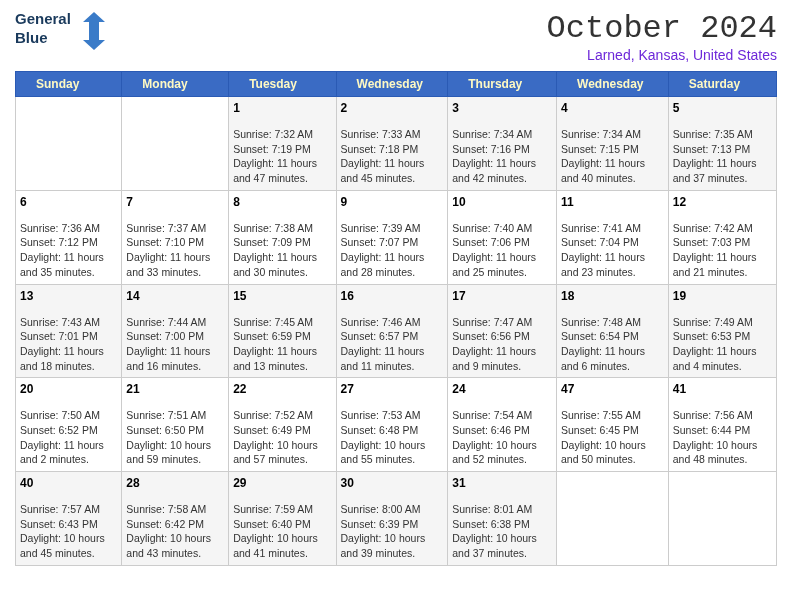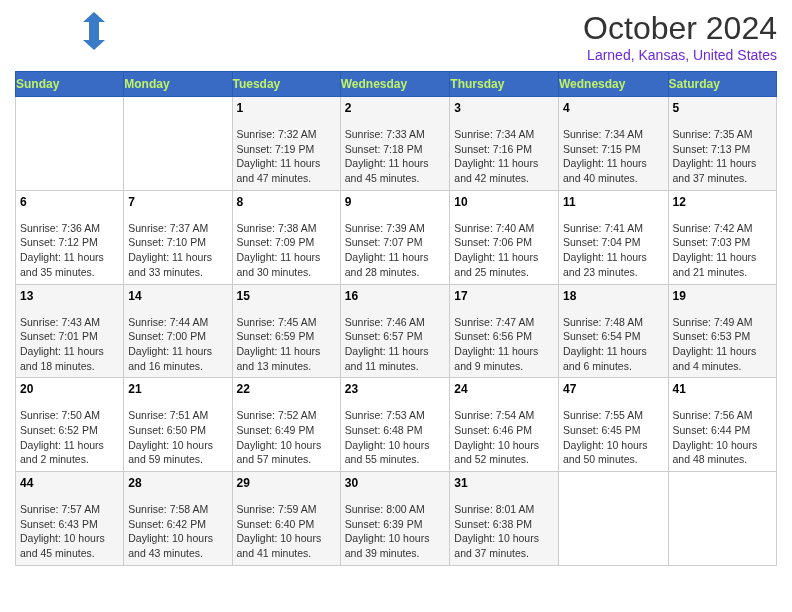--- a/index.html
+++ b/index.html
@@ -21,34 +21,35 @@
       align-items: center;
       gap: 4px;
     }
     .title-block {
       text-align: right;
     }
     .month-title {
       font-size: 32px;
       color: #333;
       font-weight: normal;
+      font-family: Liberation Mono, monospace;
     }
     .location {
       font-size: 14px;
       color: #6d28d9;
     }
     table {
       width: 100%;
       border-collapse: collapse;
       font-size: 11px;
     }
     thead th {
       background: #3a6bc4;
-      color: #bef264;
-      padding: 5px 0;
+      color: #fef9c3;
+      padding: 5px 20px;
       text-align: left;
       font-size: 12px;
       font-weight: bold;
       border: 1px solid #2a5ab4;
     }
     tbody td {
       border: 1px solid #ccc;
       padding: 4px 4px;
       vertical-align: top;
       height: 78px;
@@ -72,20 +73,24 @@
     }
     .empty-cell {
       background: #fff !important;
     }
   </style>
 </head>
 <body>
 
 <div class="header">
   <div class="logo">
+  <div class="logo-text-block">
+    <span>General</span><br>
+    <span>Blue</span>
+  </div>
   <div class="logo-arrow">
     <svg width="22" height="38" viewBox="0 0 22 38" xmlns="http://www.w3.org/2000/svg">
       <polygon points="11,0 22,10 16,10 16,28 22,28 11,38 0,28 6,28 6,10 0,10" fill="#3a7bc8"></polygon>
     </svg>
   </div>
 </div>
   <div class="title-block">
     <div class="month-title">October 2024</div>
     <div class="location">Larned, Kansas, United States</div>
   </div>
@@ -195,39 +200,39 @@
         </td>
         <td>
           <span class="day-number">21</span>
           <div class="day-info">Sunrise: 7:51 AM<br>Sunset: 6:50 PM<br>Daylight: 10 hours and 59 minutes.</div>
         </td>
         <td>
           <span class="day-number">22</span>
           <div class="day-info">Sunrise: 7:52 AM<br>Sunset: 6:49 PM<br>Daylight: 10 hours and 57 minutes.</div>
         </td>
         <td>
-          <span class="day-number">23</span>
+          <span class="day-number">27</span>
           <div class="day-info">Sunrise: 7:53 AM<br>Sunset: 6:48 PM<br>Daylight: 10 hours and 55 minutes.</div>
         </td>
         <td>
           <span class="day-number">24</span>
           <div class="day-info">Sunrise: 7:54 AM<br>Sunset: 6:46 PM<br>Daylight: 10 hours and 52 minutes.</div>
         </td>
         <td>
           <span class="day-number">47</span>
           <div class="day-info">Sunrise: 7:55 AM<br>Sunset: 6:45 PM<br>Daylight: 10 hours and 50 minutes.</div>
         </td>
         <td>
           <span class="day-number">41</span>
           <div class="day-info">Sunrise: 7:56 AM<br>Sunset: 6:44 PM<br>Daylight: 10 hours and 48 minutes.</div>
         </td>
       </tr>
       <tr>
         <td>
-          <span class="day-number">44</span>
+          <span class="day-number">40</span>
           <div class="day-info">Sunrise: 7:57 AM<br>Sunset: 6:43 PM<br>Daylight: 10 hours and 45 minutes.</div>
         </td>
         <td>
           <span class="day-number">28</span>
           <div class="day-info">Sunrise: 7:58 AM<br>Sunset: 6:42 PM<br>Daylight: 10 hours and 43 minutes.</div>
         </td>
         <td>
           <span class="day-number">29</span>
           <div class="day-info">Sunrise: 7:59 AM<br>Sunset: 6:40 PM<br>Daylight: 10 hours and 41 minutes.</div>
         </td>

